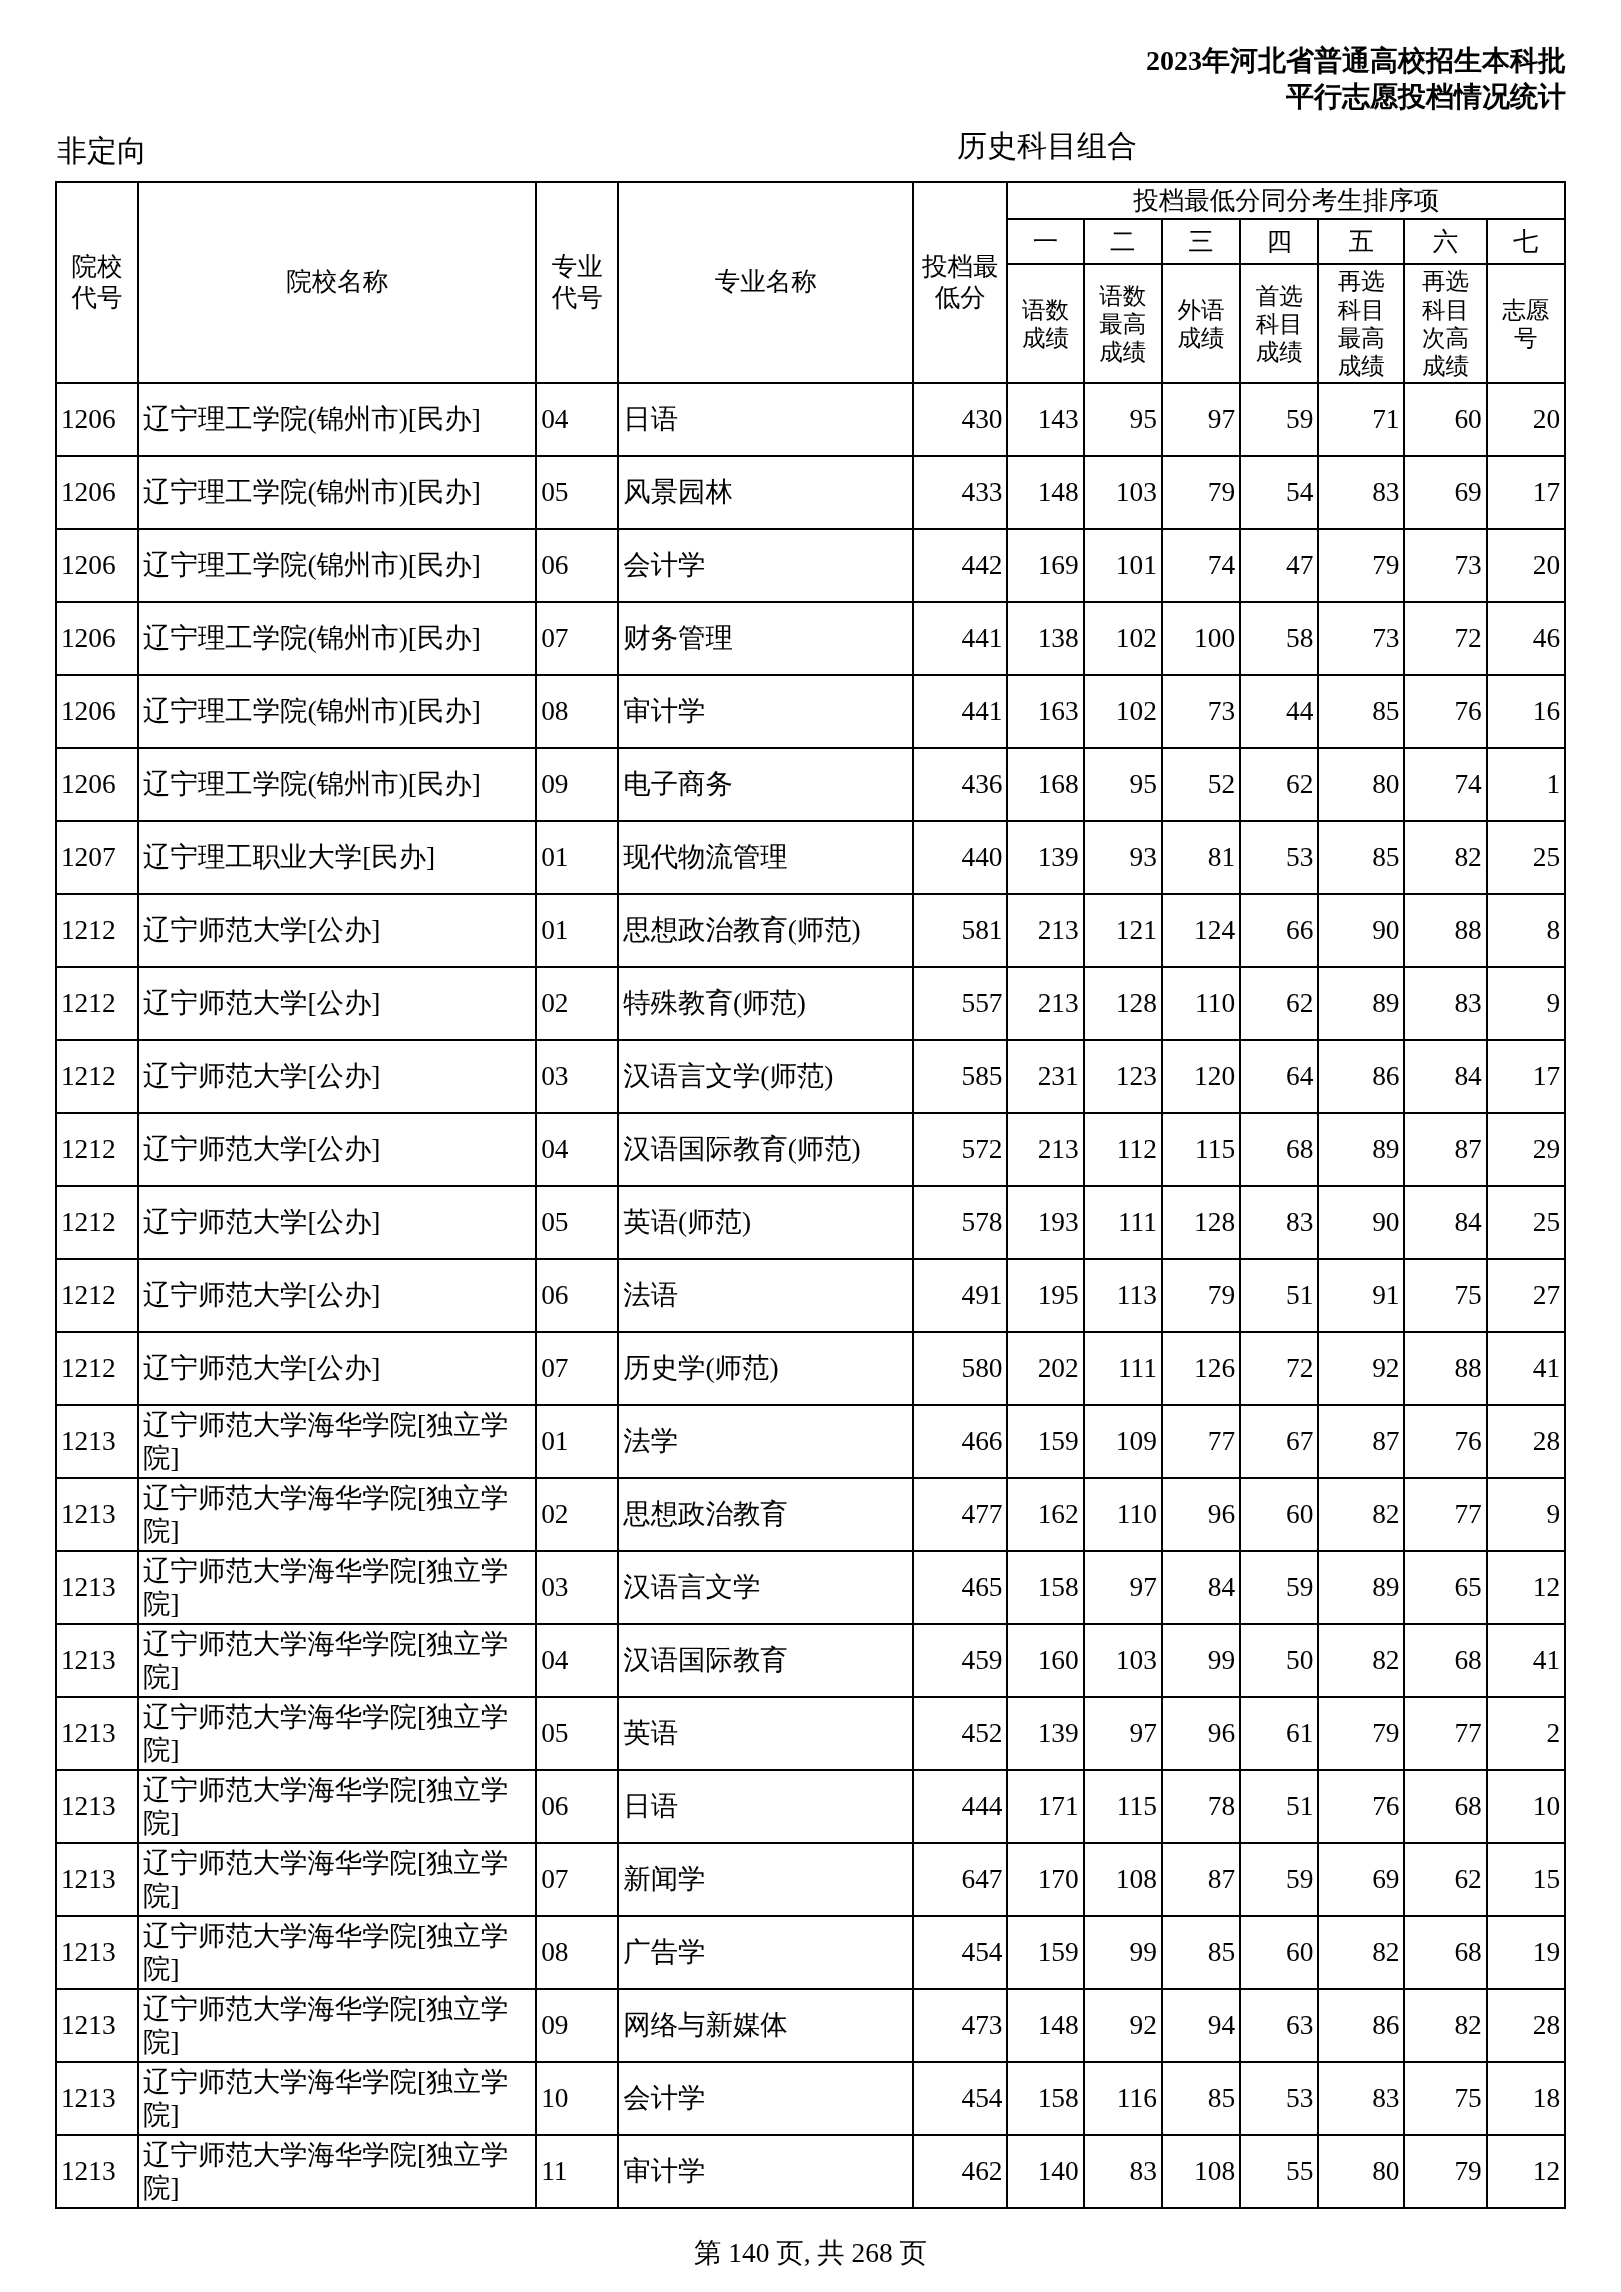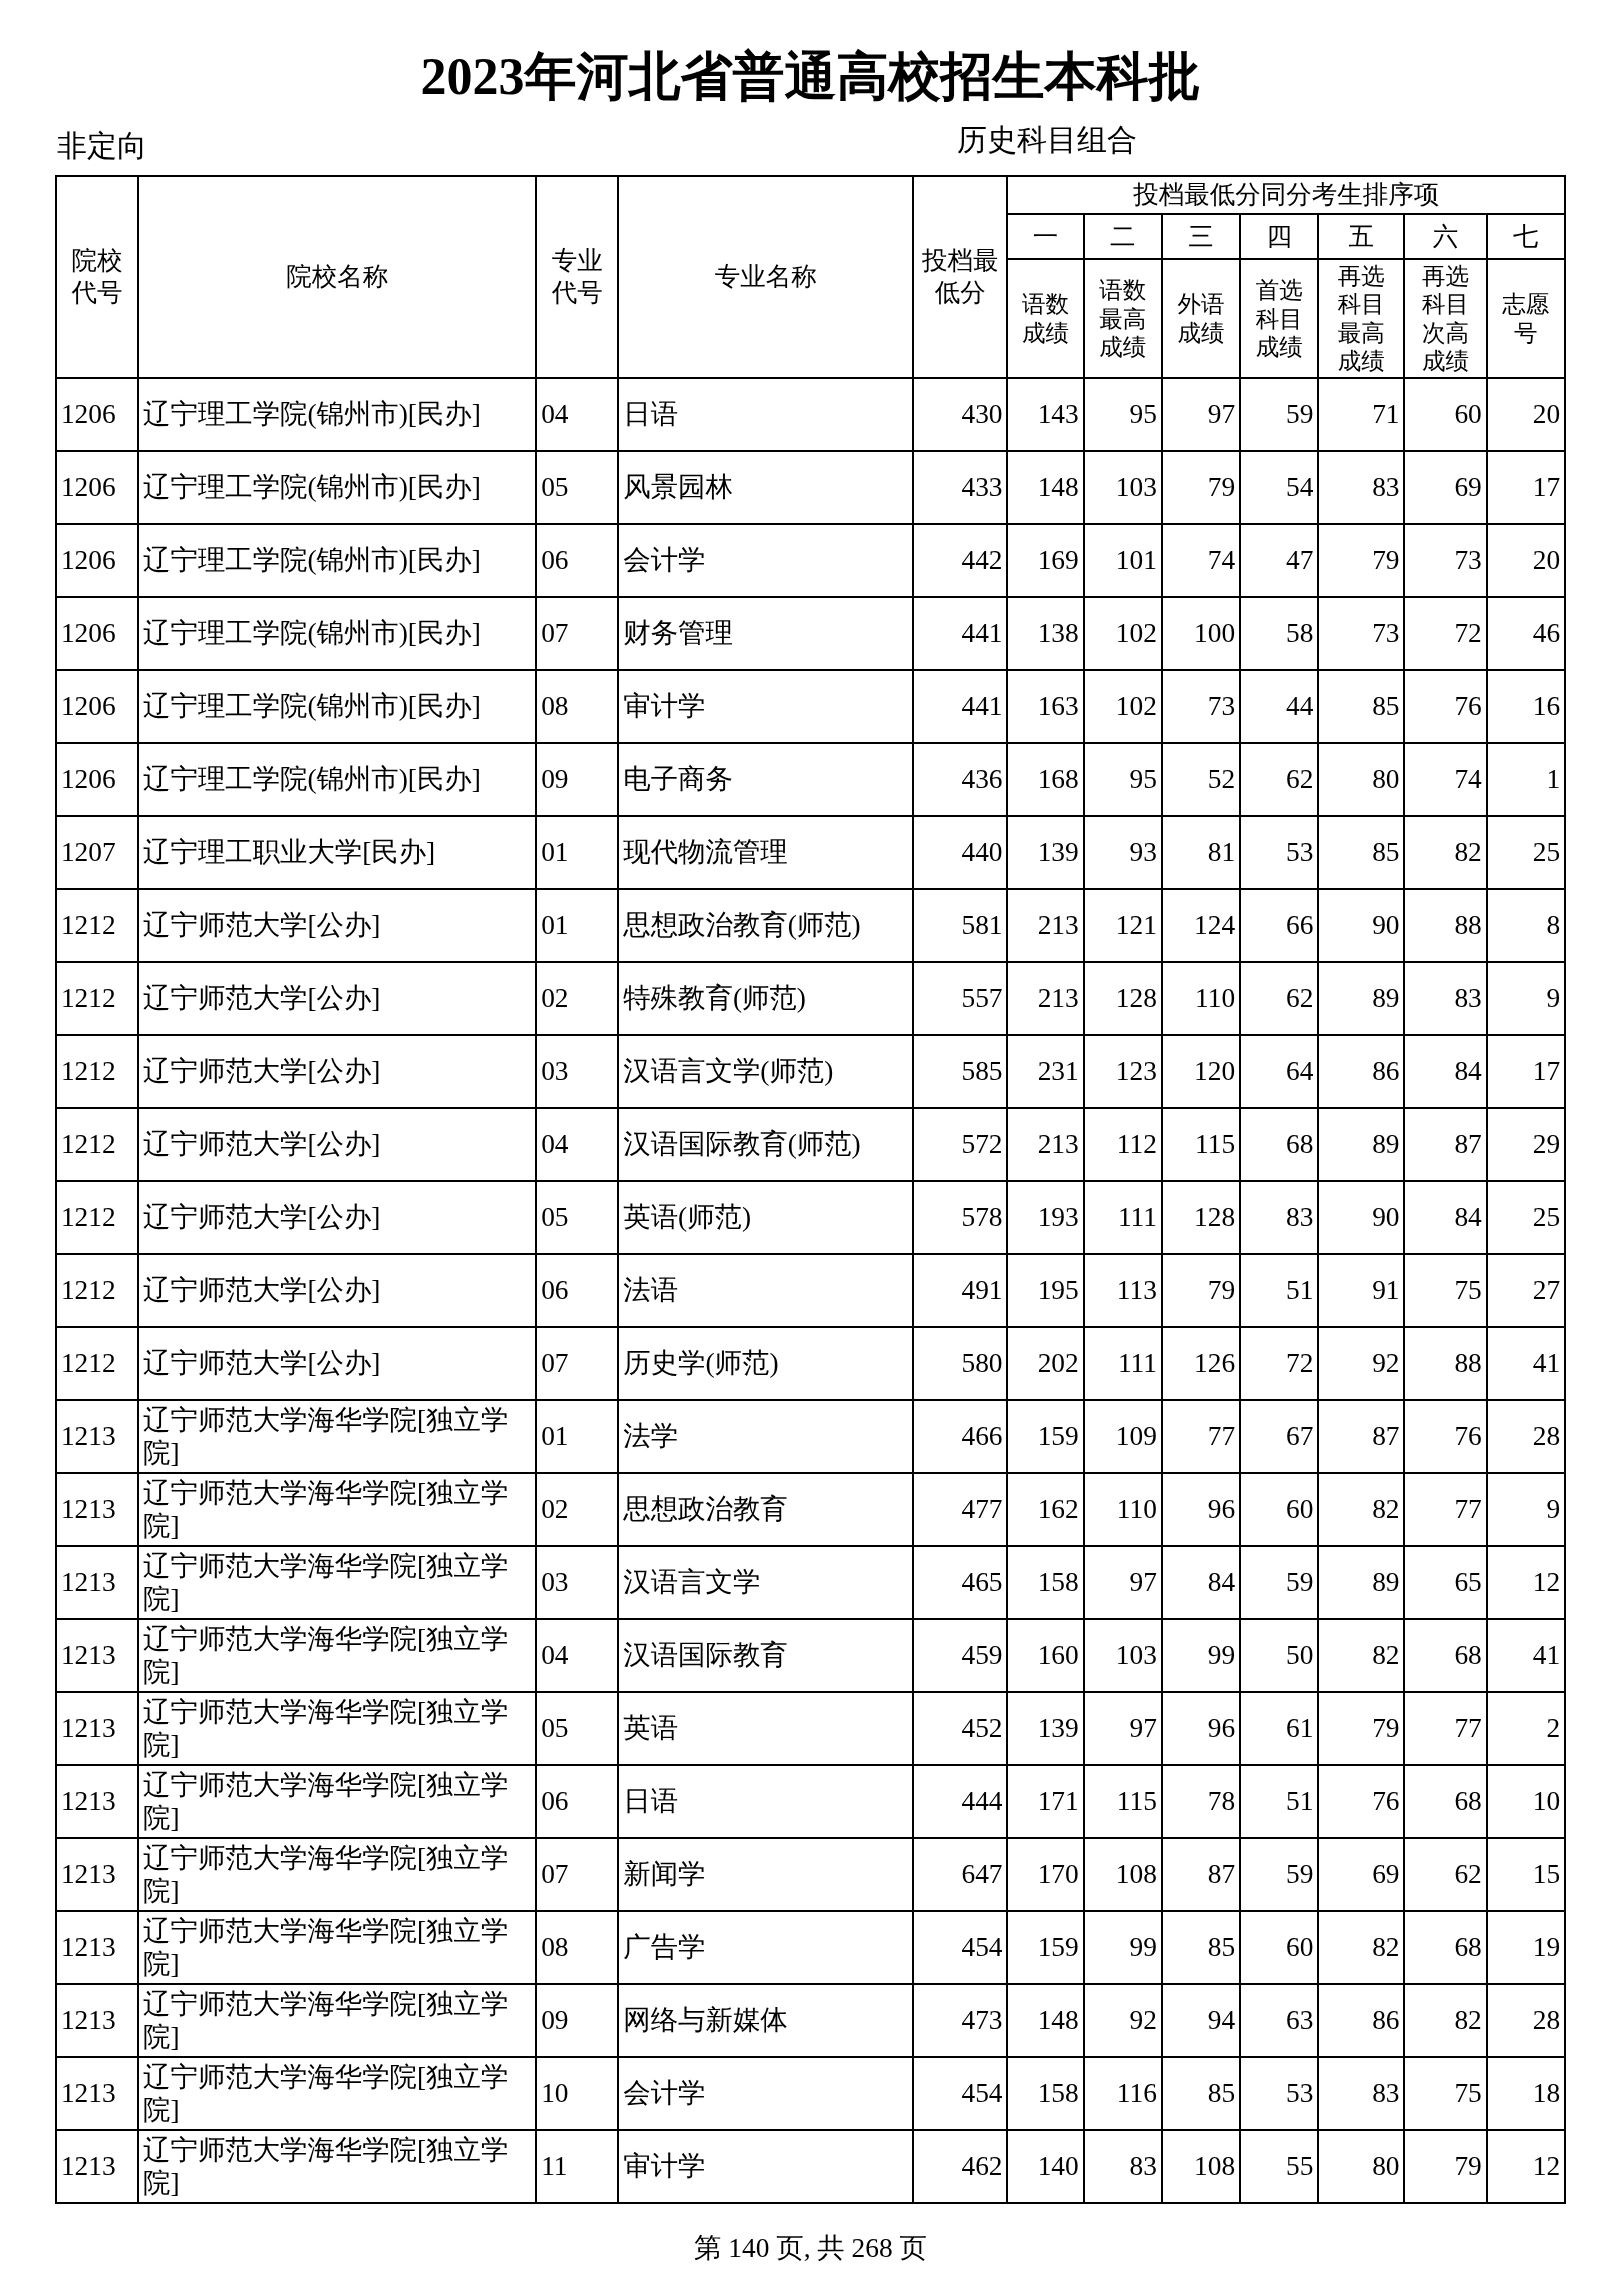--- a/index.html
+++ b/index.html
@@ -11,23 +11,23 @@
     color: #000;
     overflow: hidden;
   }
   .page {
     width: 100%;
     height: 100%;
     padding: 43px 55px 0 55px;
     position: relative;
   }
   .title {
-    text-align: center;
+    text-align: right;
     font-weight: bold;
-    font-size: 52px;
+    font-size: 28px;
     line-height: 1.3;
   }
   .labels-row {
     position: relative;
     height: 57px;
     margin-top: 7.8px;
     font-weight: normal;
     font-size: 30px;
   }
   .label-left { position: absolute; left: 2px; top: 7.8px; }
@@ -70,20 +70,21 @@
     text-align: center;
     font-size: 27.4px;
   }
 </style>
 </head>
 <body>
 
 <div class="page">
 
   <div class="title">2023年河北省普通高校招生本科批</div>
+  <div class="title">平行志愿投档情况统计</div>
 
   <div class="labels-row">
     <span class="label-left">非定向</span>
     <span class="label-right">历史科目组合</span>
   </div>
 
   <table class="grid">
     <colgroup>
       <col style="width:82px">
       <col style="width:397px">

